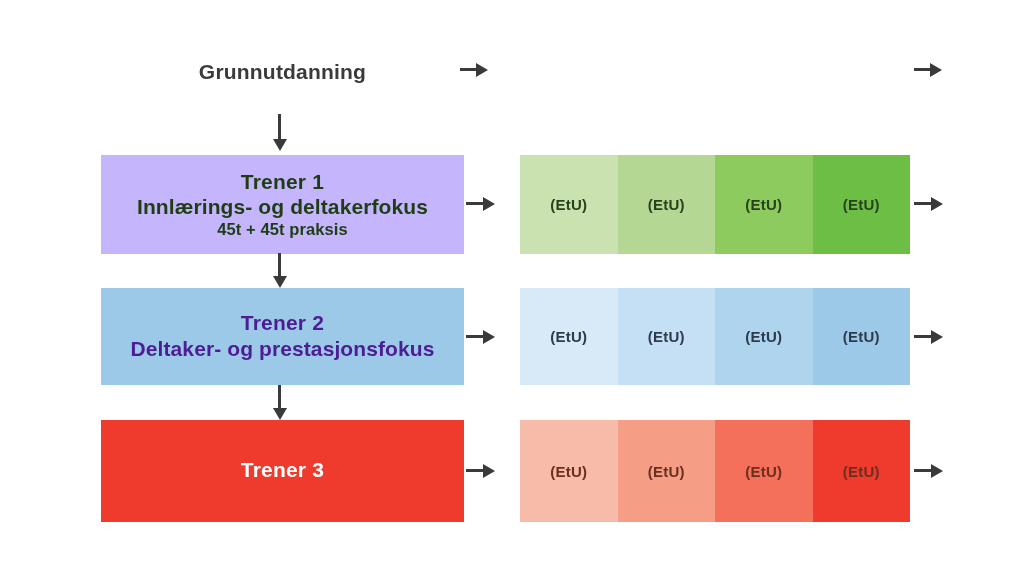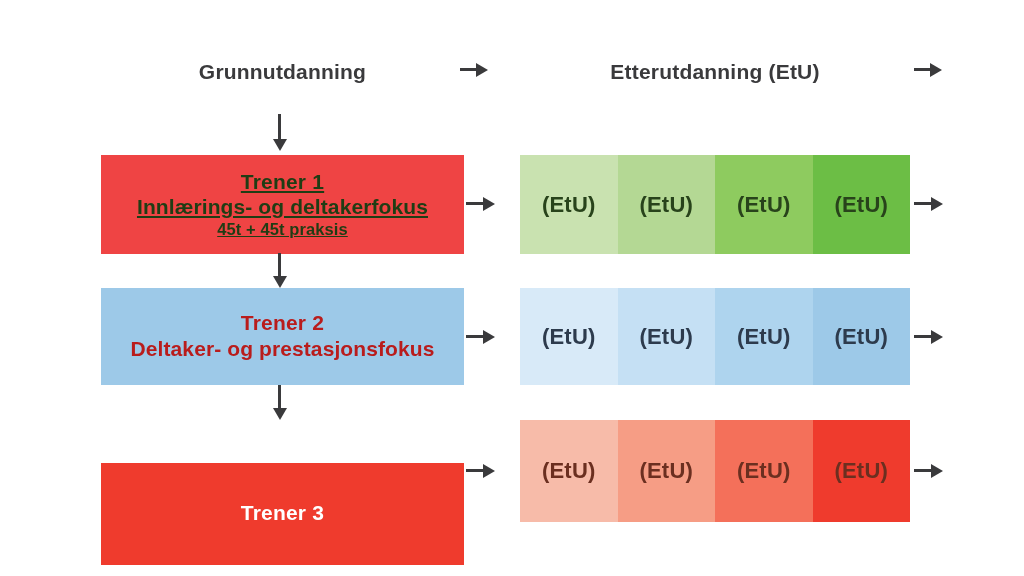--- a/index.html
+++ b/index.html
@@ -178,53 +178,52 @@
     left: 512px;
     width: 390px;
     display: flex;
     box-sizing: border-box;
   }
   .etu-cell {
     flex: 1 1 0;
     display: flex;
     align-items: center;
     justify-content: center;
-    font-size: 22px;
+    font-size: 15px;
     font-weight: bold;
     letter-spacing: .2px;
   }
   #etu-strip-1 { top: 155px; height: 99px; }
   #etu-strip-2 { top: 288px; height: 97px; }
   #etu-strip-3 { top: 420px; height: 102px; }
 </style>
 </head>
 <body>
 
 <div id="canvas">
 
   <div class="col-header" id="header-grunnutdanning">Grunnutdanning</div>
 
   <div class="arrow-right" id="arrow-header-1">
     <span class="shaft"></span>
     <span class="head"></span>
   </div>
 
-  <div class="col-header" id="header-etterutdanning">Etterutdanning (EtU)</div>
 
   <div class="arrow-right" id="arrow-header-2">
     <span class="shaft"></span>
     <span class="head"></span>
   </div>
 
   <div class="arrow-down" id="arrow-into-t1">
     <span class="shaft"></span>
     <span class="head"></span>
   </div>
 
-  <div class="level-box" id="level-box-1" style="background: #ef4444; color: rgb(31, 61, 20); text-decoration: underline;">
+  <div class="level-box" id="level-box-1" style="background: #c4b5fd; color: rgb(31, 61, 20);">
     <div class="level-title">Trener 1</div>
     <div class="level-sub">Innlærings- og deltakerfokus</div>
     <div class="level-hours">45t + 45t praksis</div>
   </div>
 
   <div class="arrow-right arrow-mid" id="arrow-mid-1">
     <span class="shaft"></span>
     <span class="head"></span>
   </div>
 
@@ -246,21 +245,21 @@
   <div class="arrow-right arrow-end" id="arrow-end-1">
     <span class="shaft"></span>
     <span class="head"></span>
   </div>
 
   <div class="arrow-down" id="arrow-t1-t2">
     <span class="shaft"></span>
     <span class="head"></span>
   </div>
 
-  <div class="level-box" id="level-box-2" style="background: rgb(157, 201, 232); color: #b91c1c;">
+  <div class="level-box" id="level-box-2" style="background: rgb(157, 201, 232); color: #4c1d95;">
     <div class="level-title">Trener 2</div>
     <div class="level-sub">Deltaker- og prestasjonsfokus</div>
   </div>
 
   <div class="arrow-right arrow-mid" id="arrow-mid-2">
     <span class="shaft"></span>
     <span class="head"></span>
   </div>
 
   <div class="etu-strip" id="etu-strip-2">
@@ -281,21 +280,21 @@
   <div class="arrow-right arrow-end" id="arrow-end-2">
     <span class="shaft"></span>
     <span class="head"></span>
   </div>
 
   <div class="arrow-down" id="arrow-t2-t3">
     <span class="shaft"></span>
     <span class="head"></span>
   </div>
 
-  <div class="level-box" id="level-box-3" style="background: rgb(239, 59, 45); color: rgb(255, 255, 255); margin-top: 43px;">
+  <div class="level-box" id="level-box-3" style="background: rgb(239, 59, 45); color: rgb(255, 255, 255);">
     <div class="level-title">Trener 3</div>
   </div>
 
   <div class="arrow-right arrow-mid" id="arrow-mid-3">
     <span class="shaft"></span>
     <span class="head"></span>
   </div>
 
   <div class="etu-strip" id="etu-strip-3">
     <div class="etu-cell" style="background: rgb(247, 187, 169); color: rgb(107, 47, 32);">

